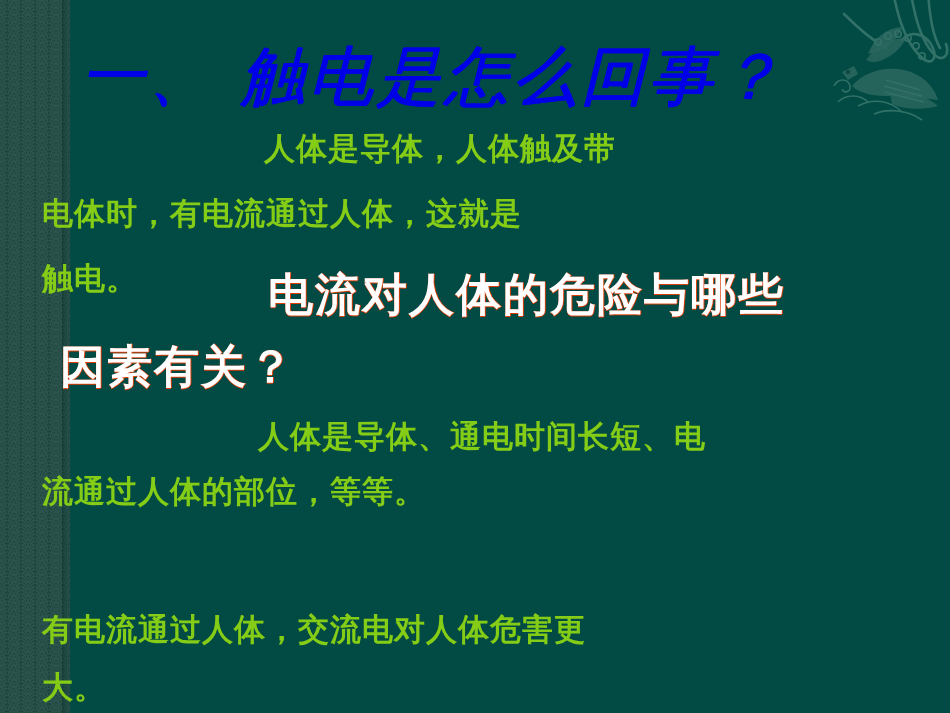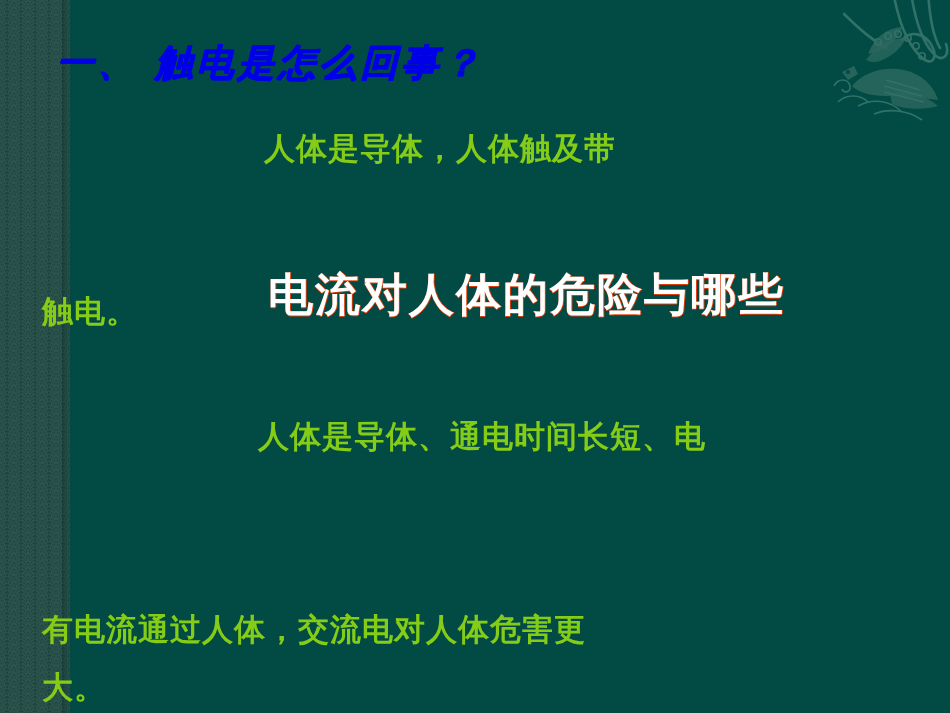--- a/index.html
+++ b/index.html
@@ -65,26 +65,27 @@
   .line {
     position: absolute;
     white-space: pre;
     letter-spacing: 0px;
     line-height: 1.0;
   }
 
   
   .title {
     color: #0000e8;
-    font-size: 37px;
-    font-weight: bold;
+    font-size: 64px;
+    font-weight: normal;
     font-family: "DejaVu Serif", "Liberation Serif", serif;
     letter-spacing: 4px;
     font-style: italic;
     text-shadow: 1px 0 0 #0000e8, 0 1px 0 #0000e8, 1px 1px 0 #0000e8;
+    margin-left: 24px;
   }
 
   
   .body-text {
     color: #84cc16;
     font-size: 31px;
     font-weight: bold;
     font-family: "DejaVu Serif", "Liberation Serif", serif;
     letter-spacing: 1px;
   }
@@ -145,23 +146,26 @@
       <path d="M56 92 L 94 102"></path>
       <path d="M56 98 L 96 108"></path>
     </g>
   </svg>
 
   <div id="content">
 
     <div class="line title" style="left:56px; top:44px;">一、 触电是怎么回事？</div>
 
     <div class="line body-text" style="left:264px; top:133px;">人体是导体，人体触及带</div>
-    <div class="line body-text" style="left:42px; top:263px;margin-top:33px;">触电。</div>
+    <div class="line body-text" style="left:42px; top:198px;">电体时，有电流通过人体，这就是</div>
+    <div class="line body-text" style="left:42px; top:263px;">触电。</div>
 
     <div class="line accent-text" style="left:268px; top:272px;">电流对人体的危险与哪些</div>
+    <div class="line accent-text" style="left:60px; top:344px;">因素有关？</div>
 
     <div class="line body-text" style="left:258px; top:421px;">人体是导体、通电时间长短、电</div>
+    <div class="line body-text" style="left:42px; top:476px;">流通过人体的部位，等等。</div>
 
     <div class="line body-text" style="left:42px; top:614px;">有电流通过人体，交流电对人体危害更</div>
     <div class="line body-text" style="left:42px; top:672px;">大。</div>
 
   </div>
 </div>
 
 </body></html>

